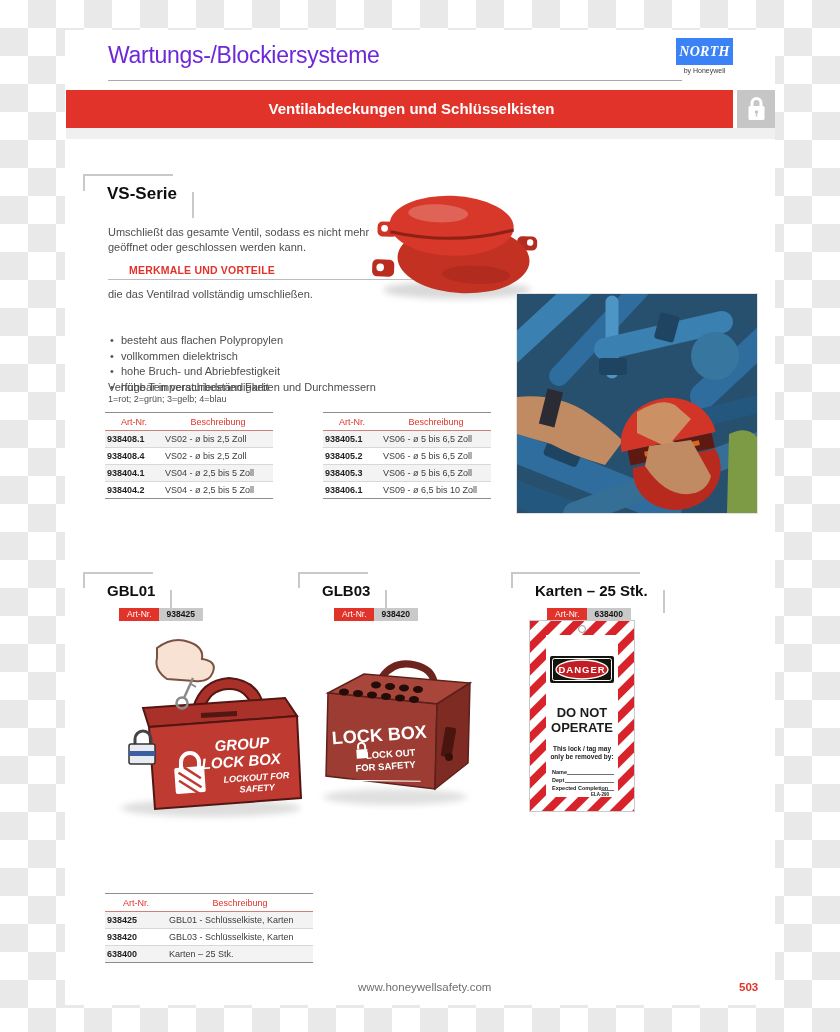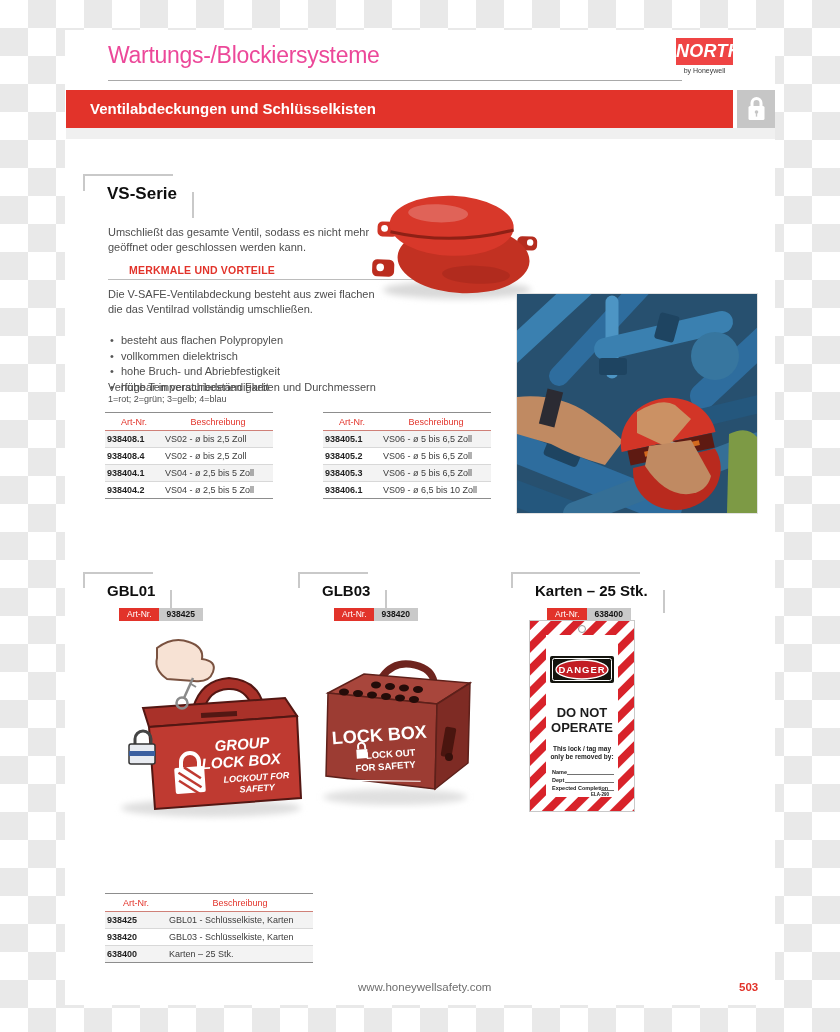--- a/index.html
+++ b/index.html
@@ -11,30 +11,30 @@
     background-image:
       linear-gradient(45deg,#e9e9e9 25%,transparent 25%,transparent 75%,#e9e9e9 75%),
       linear-gradient(45deg,#e9e9e9 25%,transparent 25%,transparent 75%,#e9e9e9 75%);
     background-position: 0 0, 28px 28px;
     background-size: 56px 56px;
     overflow: hidden;
   }
   .page { position:absolute; left:65px; top:30px; width:710px; height:975px; background:#fff; }
   .abs { position:absolute; }
 
-  .title { left:43px; top:12px; font-size:23px; color:#ec4899; letter-spacing:-0.3px; }
+  .title { left:43px; top:12px; font-size:23px; color:#6d28d9; letter-spacing:-0.3px; }
   .rule  { left:43px; top:50px; width:574px; height:1px; background:#a9a9a9; }
 
   .logo { left:611px; top:8px; width:57px; text-align:center; }
-  .logo-box { height:27px; background:#ef4444; color:#fff; font-style:italic; font-weight:bold;
-              font-size:18px; line-height:27px; letter-spacing:.3px; }
+  .logo-box { height:27px; background:#3b82f6; color:#fff; font-style:italic; font-weight:bold;
+              font-size:14px; line-height:27px; letter-spacing:.3px;font-family:Liberation Serif, serif; }
   .logo-by { font-size:7px; color:#3a3a3a; margin-top:2px; }
 
   .banner { left:1px; top:60px; width:667px; height:38px; background:#e2332a; }
-  .banner span { display:block; padding-left:24px; line-height:38px; color:#fff; font-weight:bold; font-size:15px; }
+  .banner span { display:block; padding-left:24px; line-height:38px; color:#fff; font-weight:bold; font-size:15px;text-align:center; }
   .lockbox { left:672px; top:60px; width:38px; height:38px; background:#c6c6c6;
              display:flex; align-items:center; justify-content:center; }
   .understrip { left:1px; top:98px; width:709px; height:11px; background:#f0f0f0; }
 
   .tab { background:#fff; font-weight:bold; color:#0e0e0e; white-space:nowrap;
          padding:4px 14px 4px 12px; display:inline-block; position:absolute; }
   .tab::before { content:""; position:absolute; top:-6px; left:-12px; width:92%; height:55%;
                  border-top:2px solid #c9c9c9; border-left:2px solid #c9c9c9; }
   .tab::after  { content:""; position:absolute; bottom:-10px; right:-3px; width:10px; height:92%;
                  border-right:2px solid #c9c9c9; }
@@ -101,21 +101,20 @@
 
   <div class="abs txt" style="left:43px; top:195px; width:340px;">
     <div>Umschließt das gesamte Ventil, sodass es nicht mehr</div>
     <div>geöffnet oder geschlossen werden kann.</div>
   </div>
 
   <div class="abs head-red" style="left:43px; top:234px;">MERKMALE UND VORTEILE</div>
   <div class="abs subrule" style="left:43px; top:249px; width:352px;"></div>
 
   <div class="abs txt" style="left:43px; top:257px; width:340px;">
-    <div>Die V-SAFE-Ventilabdeckung besteht aus zwei flachen</div>
     <div>die das Ventilrad vollständig umschließen.</div>
   </div>
 
   <ul class="abs blist" style="left:43px; top:303px; width:300px;">
     <li>besteht aus flachen Polypropylen</li>
     <li>vollkommen dielektrisch</li>
     <li>hohe Bruch- und Abriebfestigkeit</li>
     <li>hohe Temperaturbeständigkeit</li>
   </ul>
 

